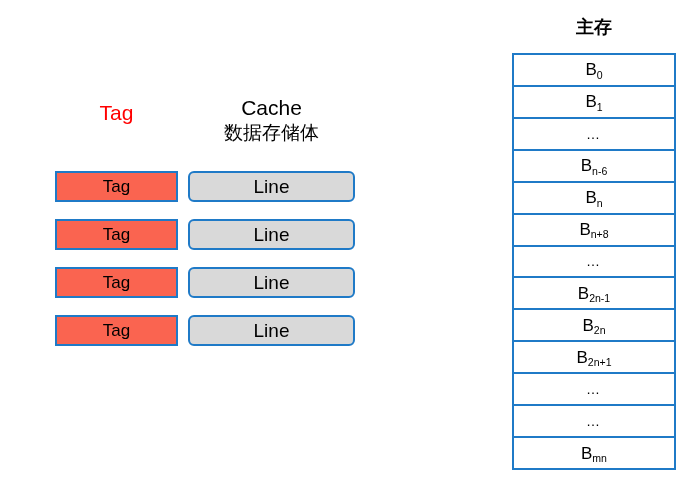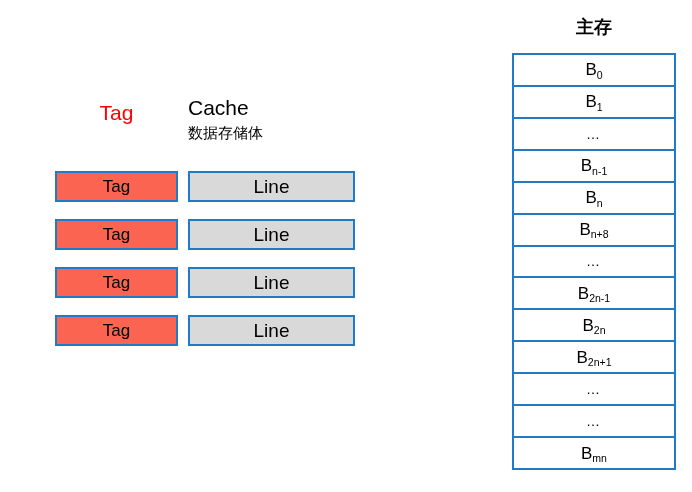--- a/index.html
+++ b/index.html
@@ -37,28 +37,29 @@
     color: #ff0000;
     font-size: 21px;
     line-height: 26px;
     white-space: nowrap;
   }
   .hdr-cache {
     position: absolute;
     left: 188px;
     top: 2px;
     width: 167px;
+    text-align: center;
     color: #000000;
     font-size: 21px;
     line-height: 27px;
     white-space: nowrap;
   }
   .hdr-cache-line2 {
     display: block;
-    font-size: 15px;
+    font-size: 19px;
     line-height: 24px;
   }
 
   .cache-rows {
     position: absolute;
     left: 0;
     top: 171px;
     width: 400px;
   }
   .cache-row {
@@ -82,20 +83,21 @@
   .tag-cell {
     left: 55px;
     width: 123px;
     background: #fa6450;
   }
   .line-cell {
     left: 188px;
     width: 167px;
     background: #d9d9d9;
     font-size: 19px;
+    border-radius: 6px;
   }
 
   
   .mem-title {
     position: absolute;
     left: 512px;
     top: 12px;
     width: 164px;
     text-align: center;
     font-size: 18px;
@@ -182,21 +184,21 @@
       <div class="mem-row">
         <span class="mem-label"><span>B</span><sub>0</sub></span>
       </div>
       <div class="mem-row">
         <span class="mem-label"><span>B</span><sub>1</sub></span>
       </div>
       <div class="mem-row ellipsis">
         <span class="mem-label">…</span>
       </div>
       <div class="mem-row">
-        <span class="mem-label"><span>B</span><sub>n-1</sub></span>
+        <span class="mem-label"><span>B</span><sub>n-6</sub></span>
       </div>
       <div class="mem-row">
         <span class="mem-label"><span>B</span><sub>n</sub></span>
       </div>
       <div class="mem-row">
         <span class="mem-label"><span>B</span><sub>n+8</sub></span>
       </div>
       <div class="mem-row ellipsis">
         <span class="mem-label">…</span>
       </div>

